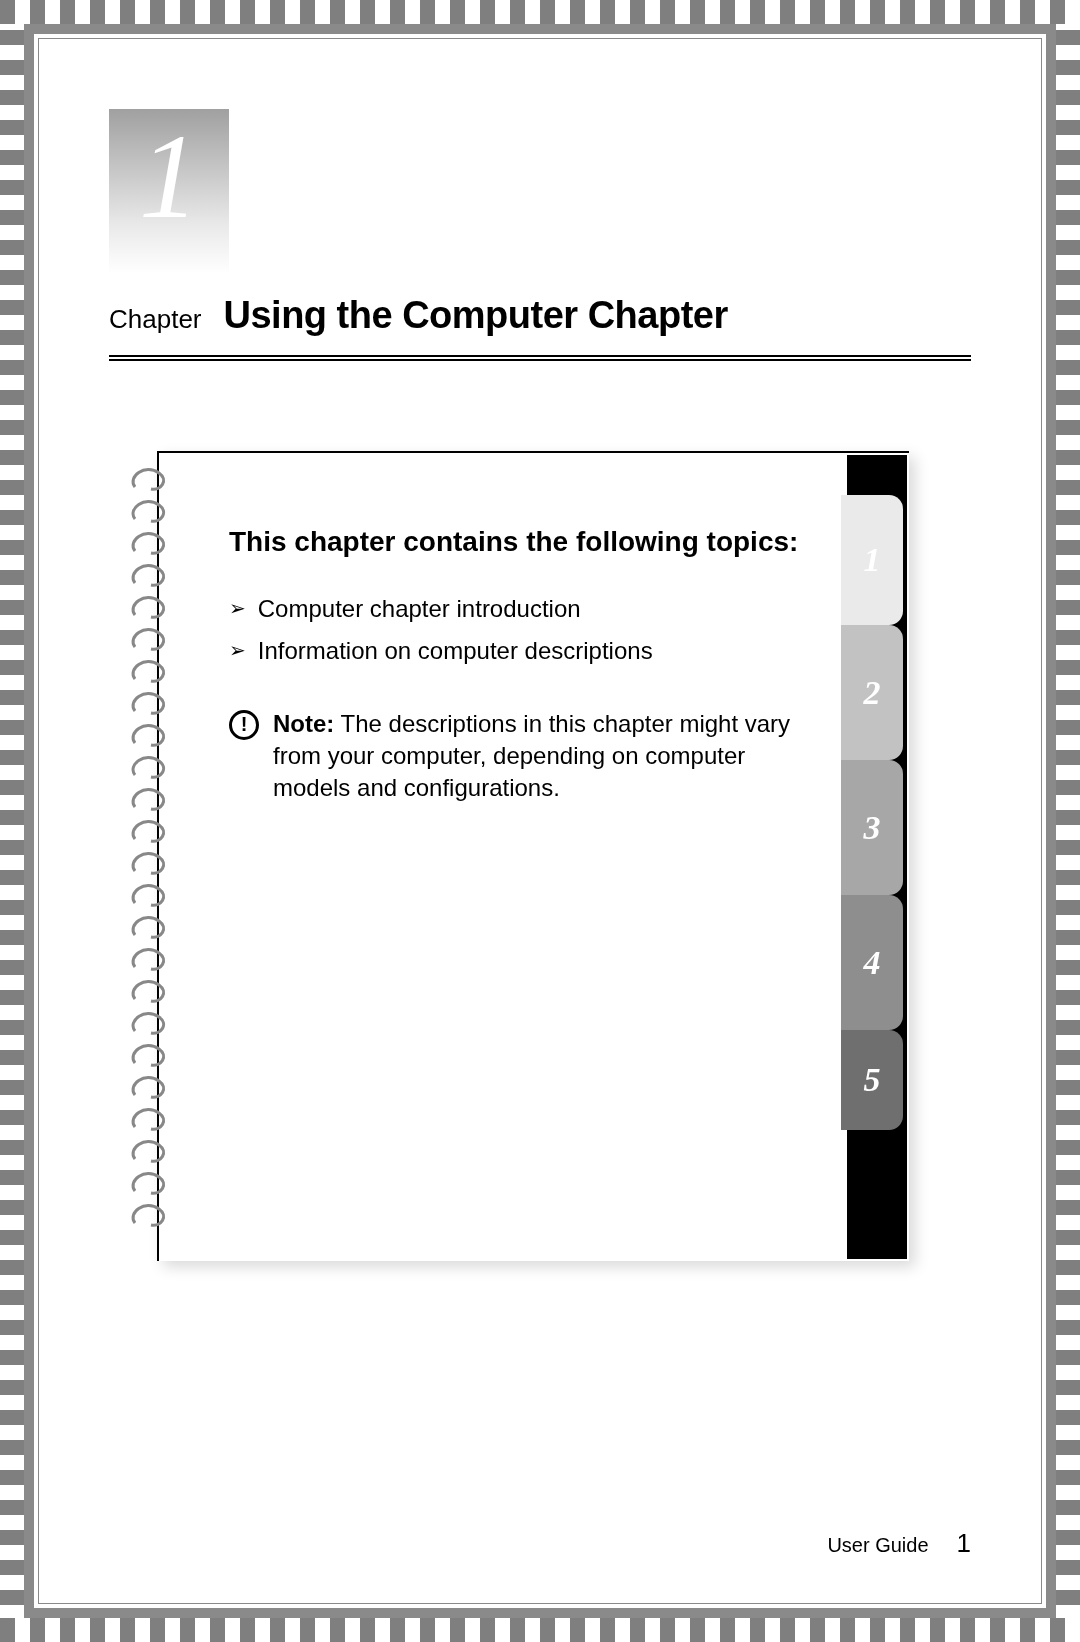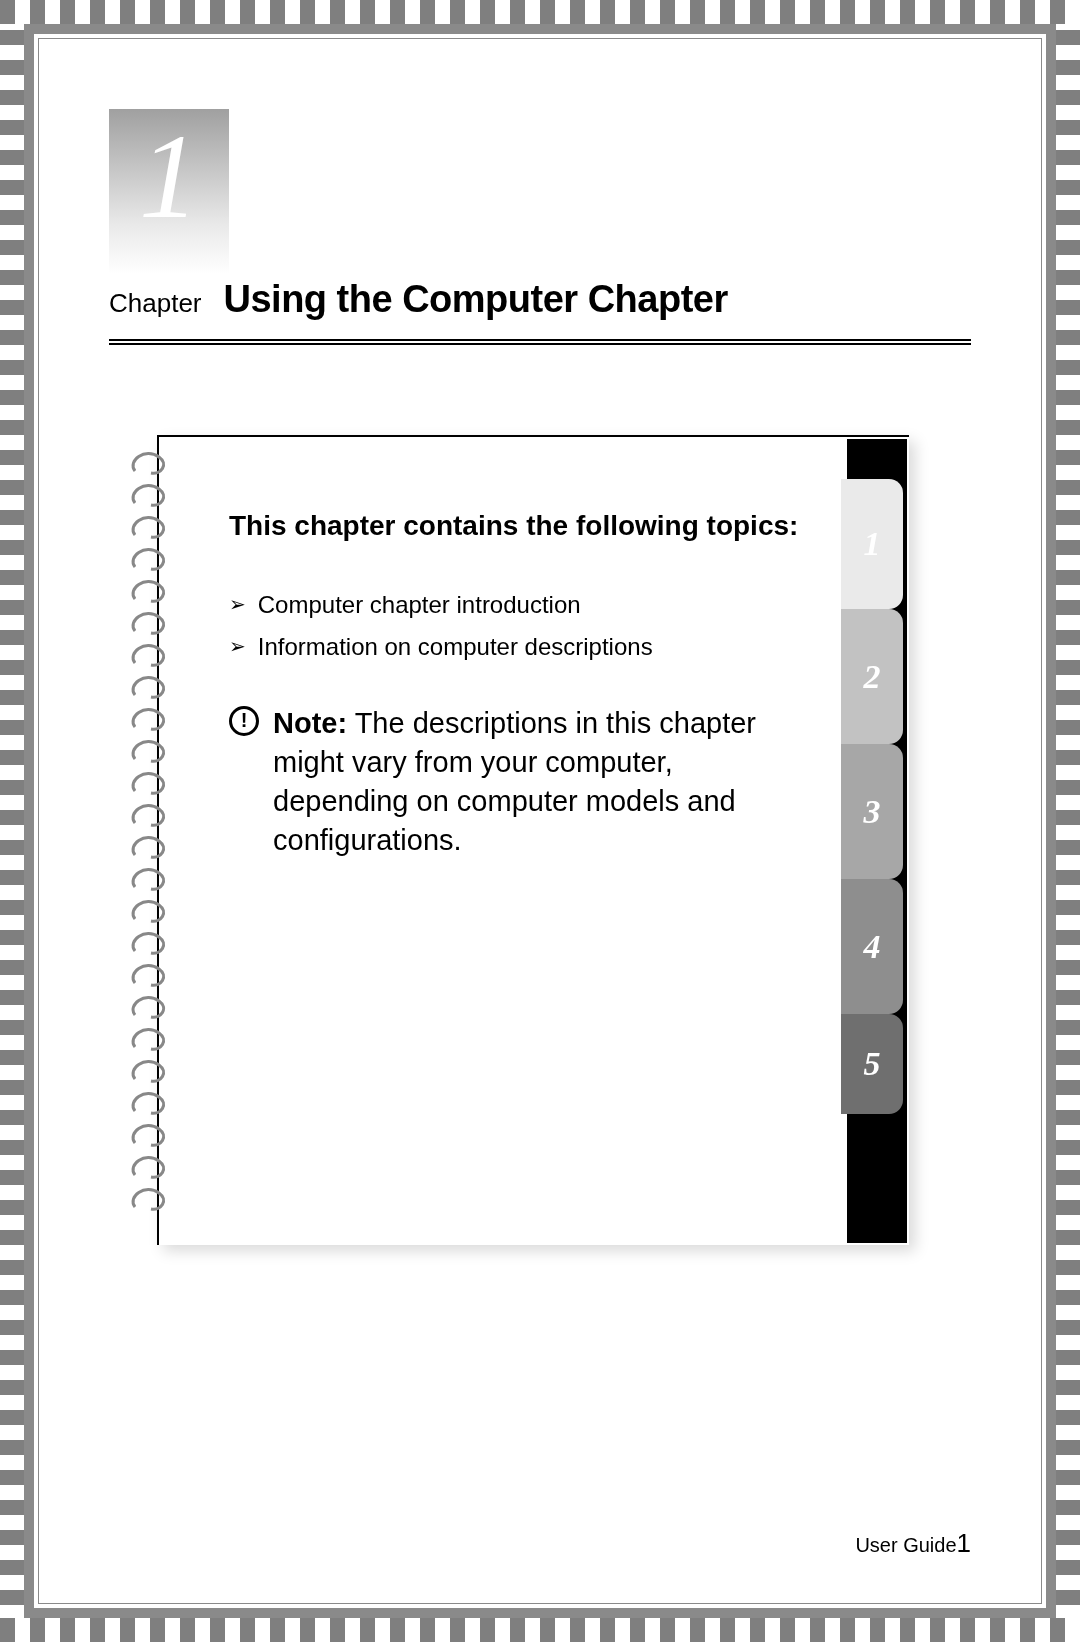--- a/index.html
+++ b/index.html
@@ -38,21 +38,21 @@
   }
   .chapter-number-badge span {
     font-family: Georgia, "Times New Roman", serif;
     font-style: italic;
     font-size: 120px;
     line-height: 1;
     color: #ffffff;
   }
   .chapter-title-row {
     display: flex; align-items: baseline; gap: 22px;
-    margin-top: 4px;
+    margin-top: 20px;
   }
   .chapter-label { font-size: 26px; font-weight: 400; }
   .chapter-title { font-size: 38px; font-weight: 700; letter-spacing: -0.5px; }
   .title-rule {
     margin-top: 18px;
     height: 6px;
     border-top: 2px solid #000;
     border-bottom: 2px solid #000;
   }
 
@@ -118,37 +118,37 @@
     width: 40px; height: 26px; position: relative;
   }
   .ring svg { width: 40px; height: 26px; display: block; }
 
   .nb-content {
     position: absolute;
     left: 70px; top: 70px; right: 110px;
     font-size: 24px;
     line-height: 1.35;
   }
-  .nb-heading { font-weight: 700; font-size: 28px; margin-bottom: 44px; }
+  .nb-heading { font-weight: 700; font-size: 28px; margin-bottom: 32px; }
   .nb-list { list-style: none; margin-bottom: 40px; }
   .nb-list li { display: flex; gap: 12px; margin-bottom: 10px; font-size: 24px; }
   .arrow { font-size: 20px; line-height: 30px; }
   .note-row { display: flex; gap: 14px; align-items: flex-start; }
   .note-icon {
     width: 30px; height: 30px; border: 3px solid #000; border-radius: 50%;
     display: flex; align-items: center; justify-content: center;
     font-weight: 900; font-size: 20px; flex: 0 0 30px; margin-top: 2px;
   }
-  .note-text { font-size: 29px; }
+  .note-text { font-size: 24px; }
   .note-label { font-weight: 700; }
 
   .footer {
     position: absolute;
     right: 70px; bottom: 44px;
-    display: flex; align-items: baseline; 
+    display: flex; align-items: baseline; gap: 28px;
     font-size: 20px;
   }
   .footer .pg { font-size: 26px; }
 </style>
 </head>
 <body>
 
 <div class="outer-frame">
   <div class="mid-frame">
     <div class="page">

